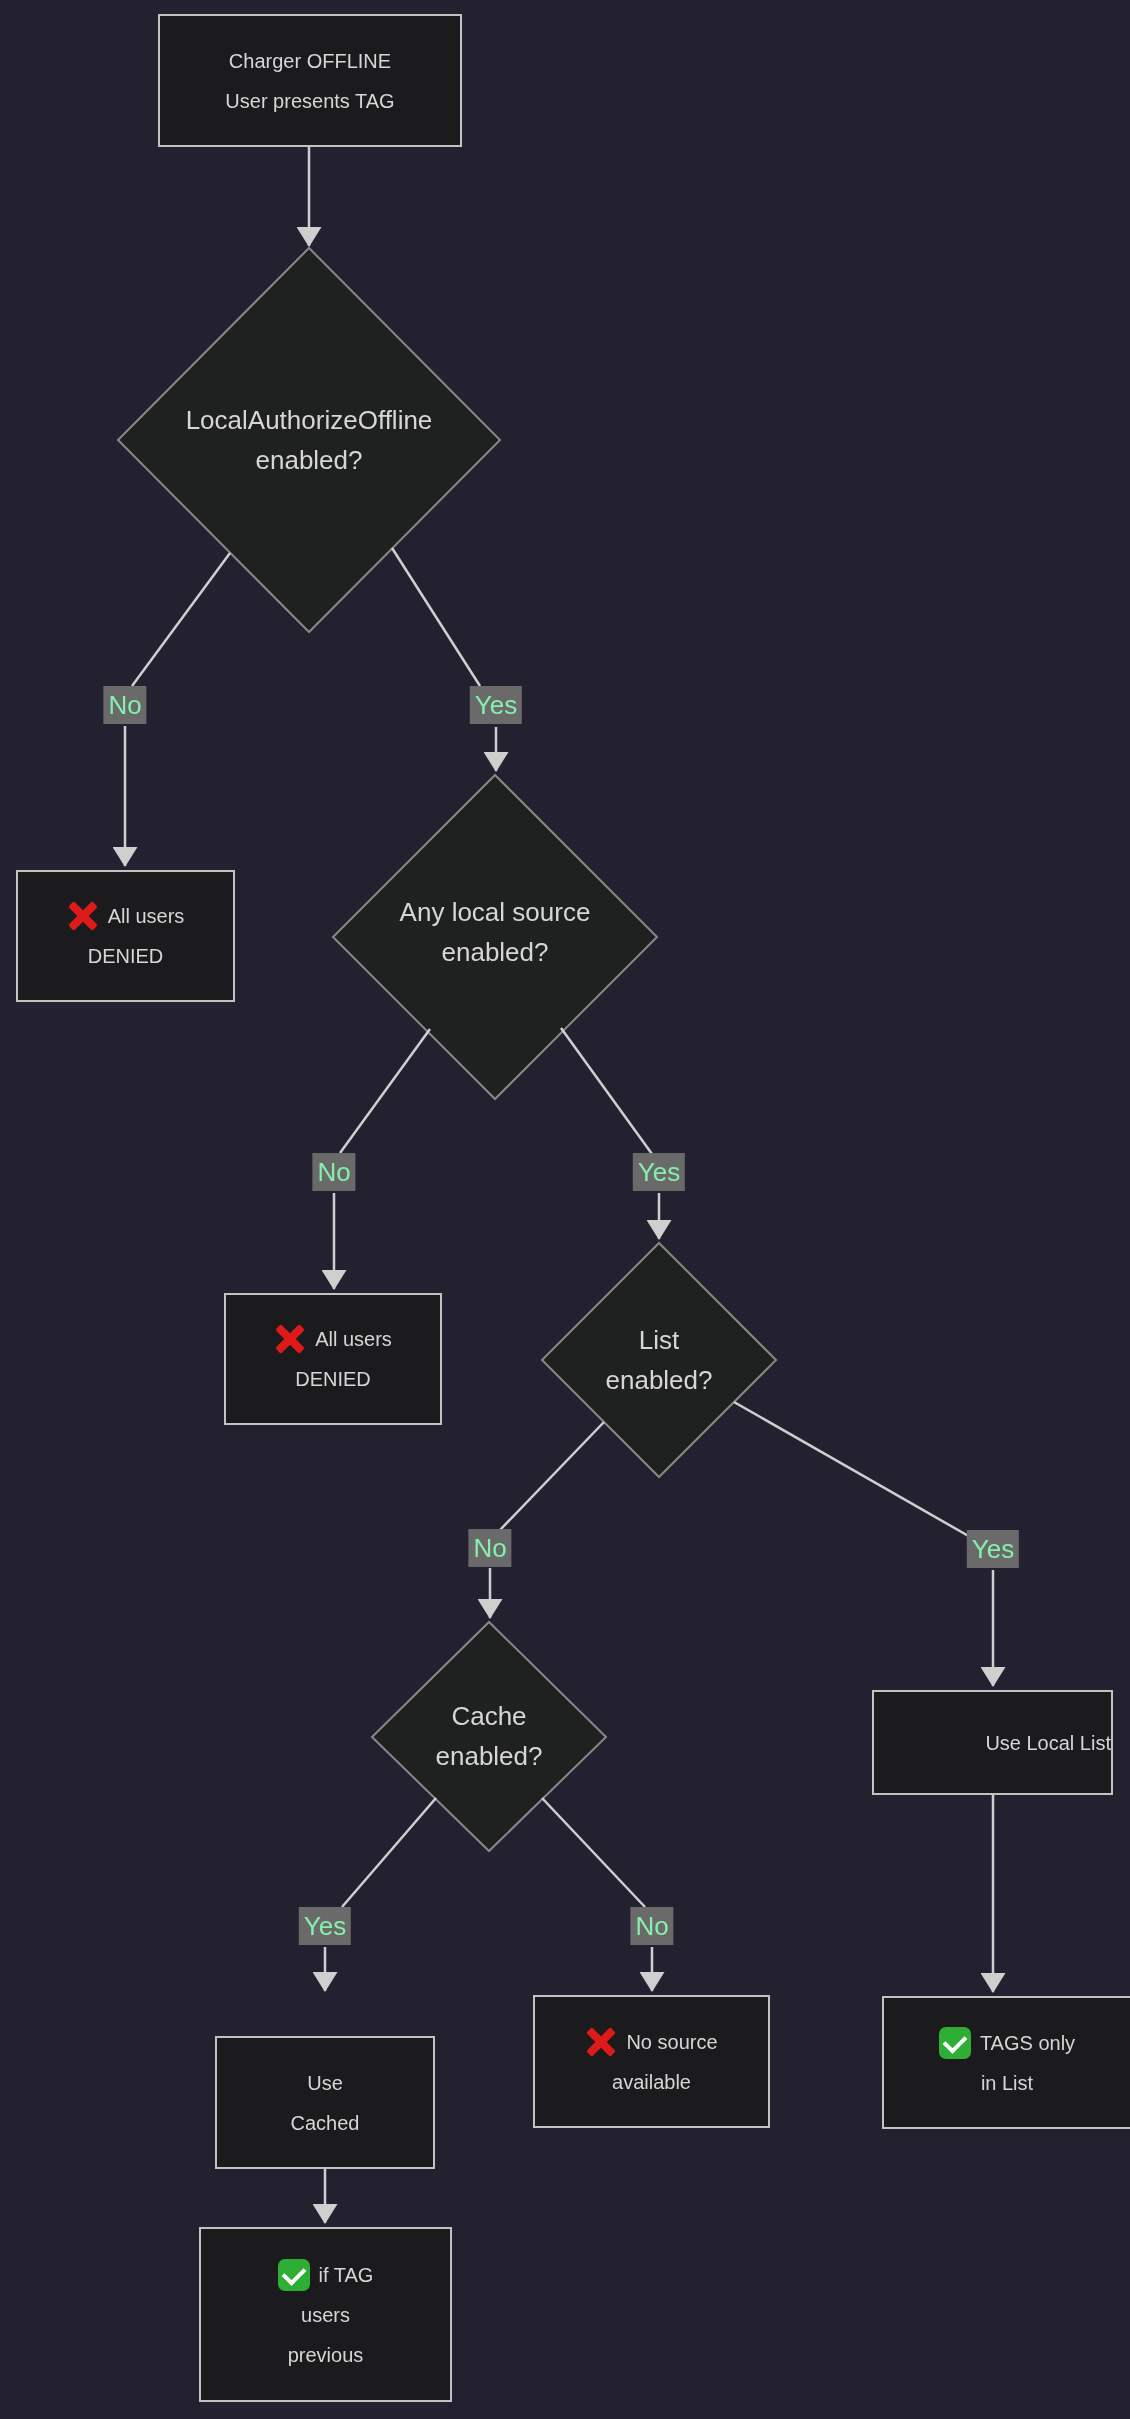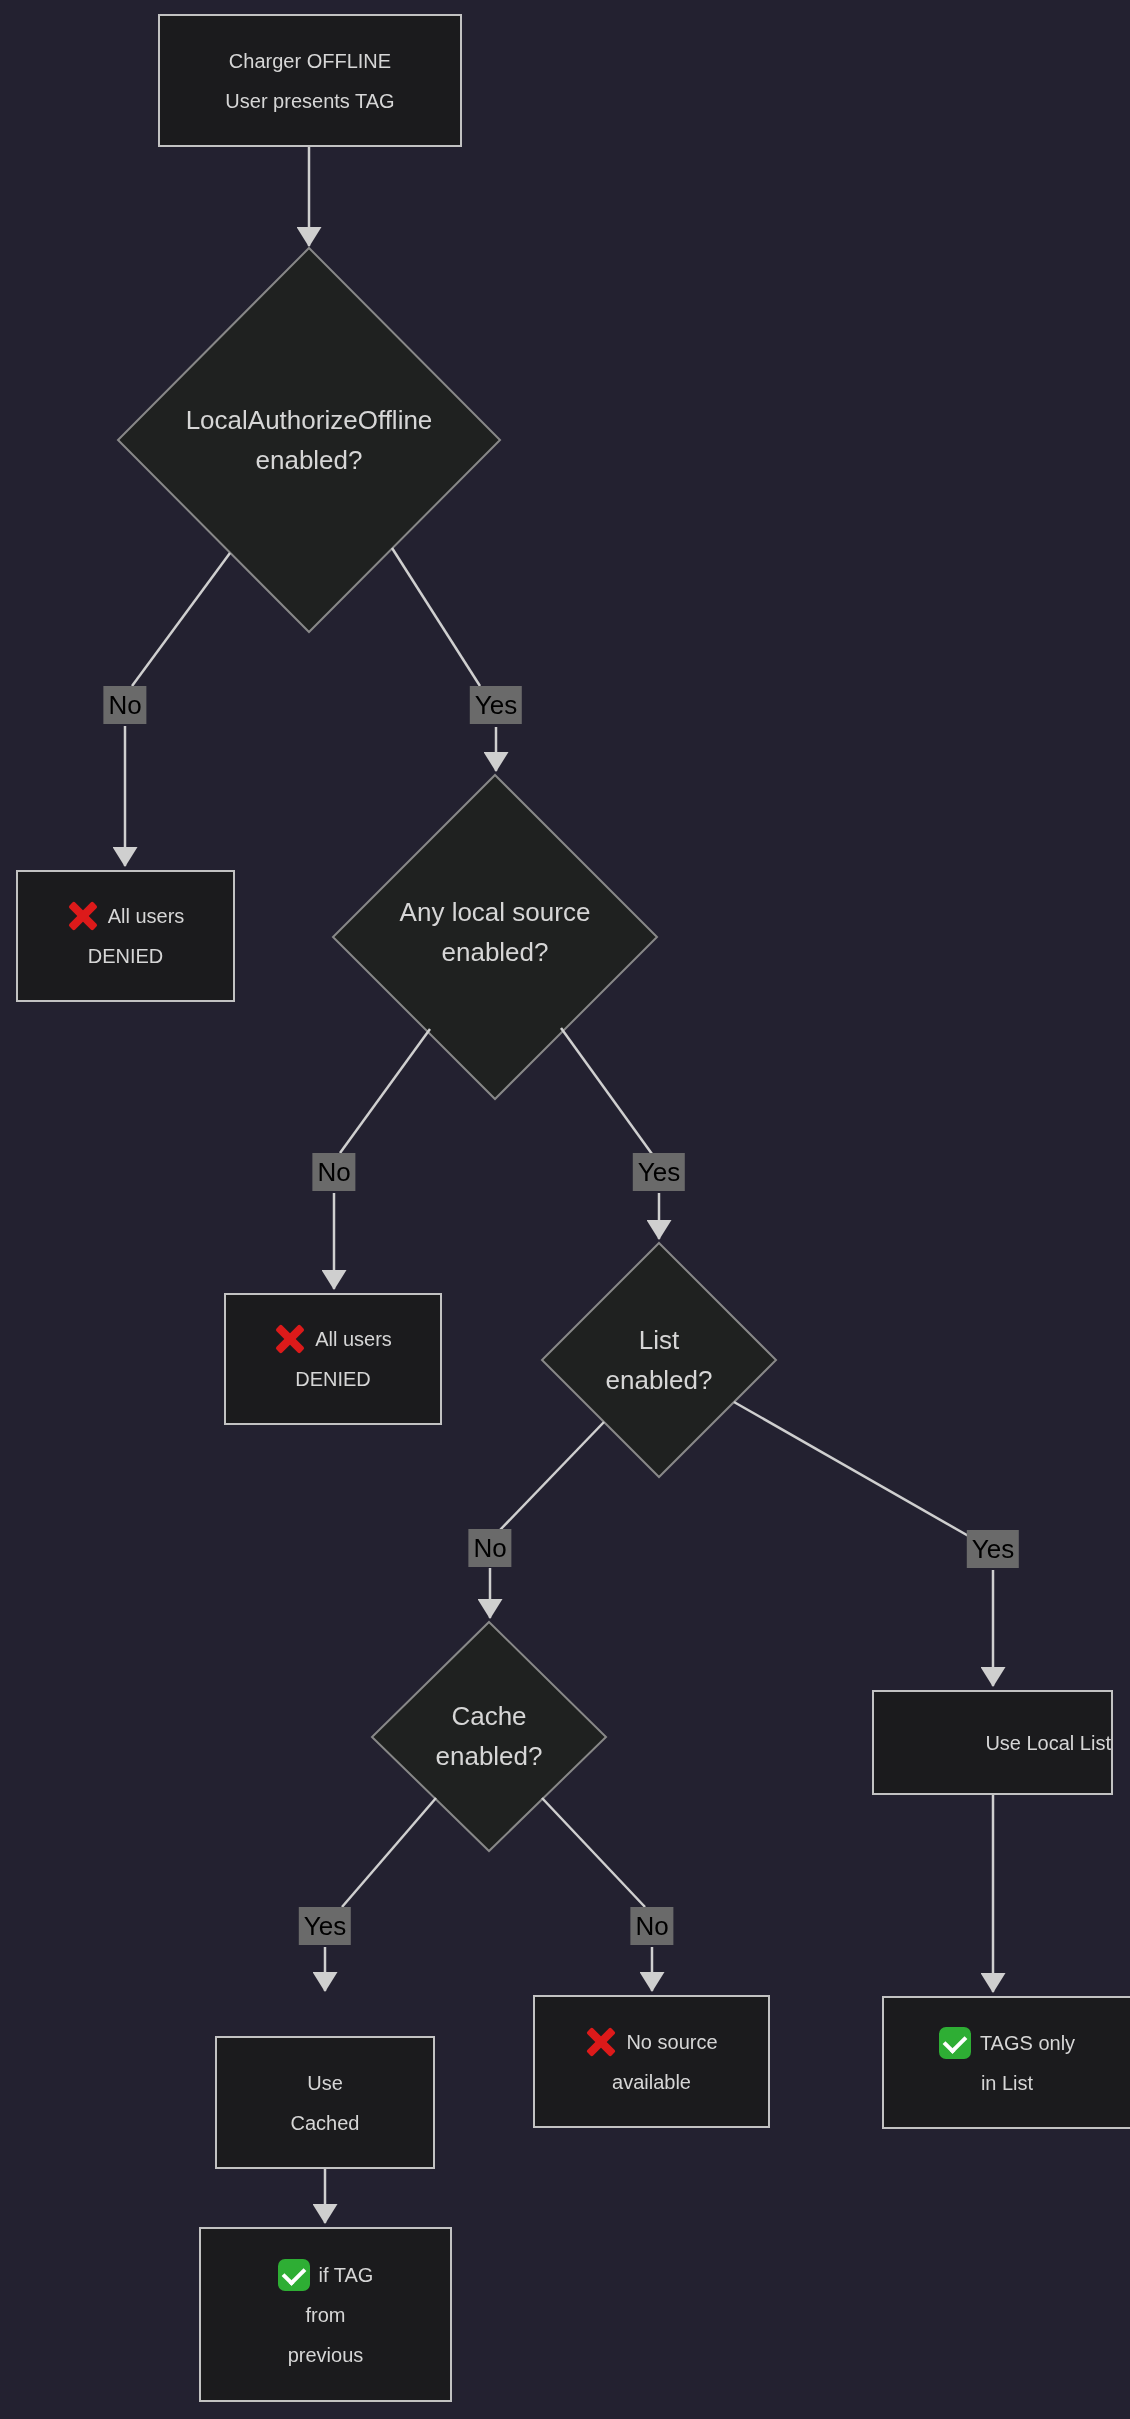--- a/index.html
+++ b/index.html
@@ -61,21 +61,21 @@
     display: flex;
     align-items: center;
     justify-content: center;
     gap: 9px;
     white-space: nowrap;
   }
   .elabel {
     position: absolute;
     transform: translate(-50%, -50%);
     background: #6a6a6a;
-    color: #000000;
+    color: #86efac;
     font-size: 26px;
     line-height: 1;
     padding: 6px 5px;
   }
   .cross-icon {
     display: inline-block;
     position: relative;
     width: 32px;
     height: 32px;
     flex: 0 0 auto;
@@ -223,21 +223,21 @@
         <span>in List</span>
       </div>
   </div>
 
   <div class="node" style="left:199px; top:2227px; width:253px; height:175px;">
     <div class="nline">
       <span class="check-icon"></span>
       <span>if TAG</span>
     </div>
     <div class="nline">
-        <span>from</span>
+        <span>users</span>
       </div>
     <div class="nline">
         <span>previous</span>
       </div>
   </div>
 
   <div class="dtext" style="left:159px; top:395px; width:300px; height:90px;">
     <div class="nline">
         <span>LocalAuthorizeOffline</span>
       </div>

